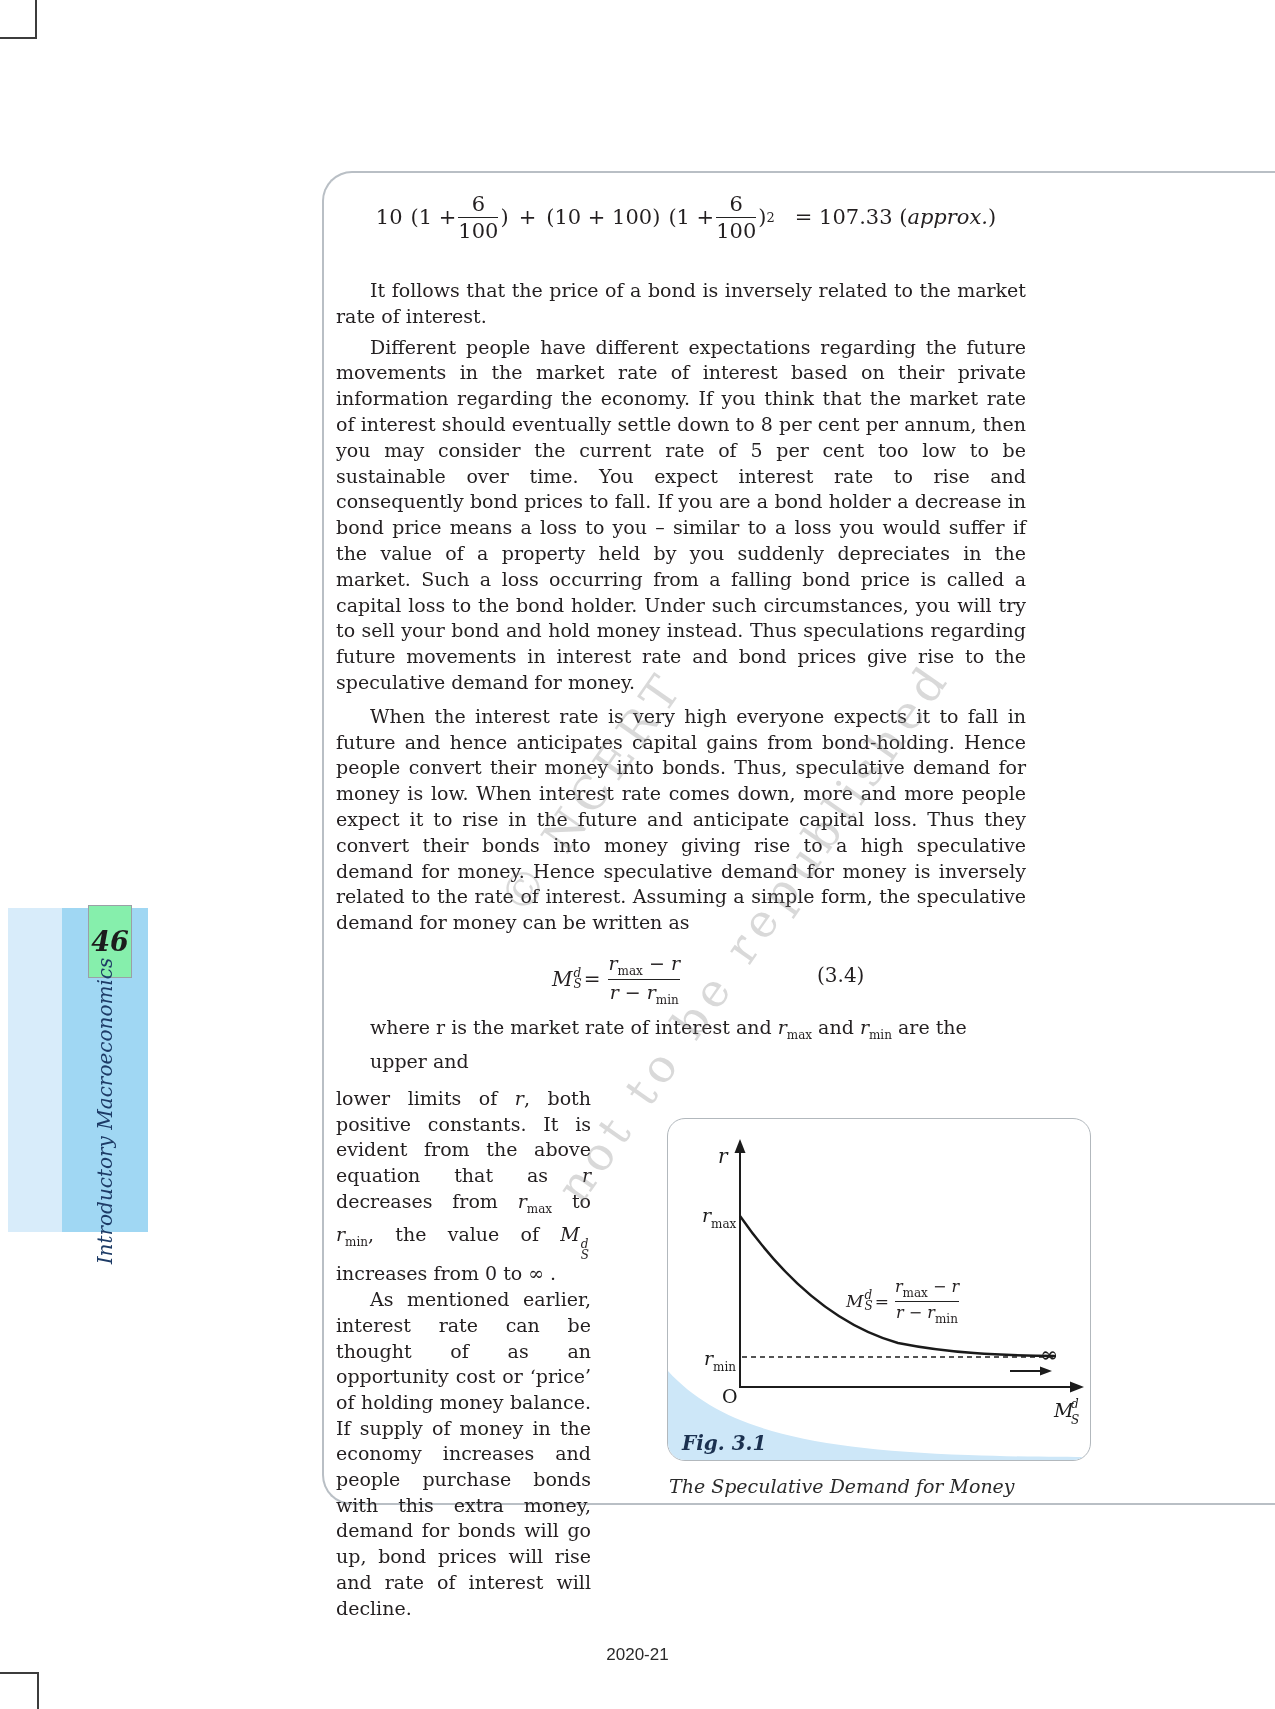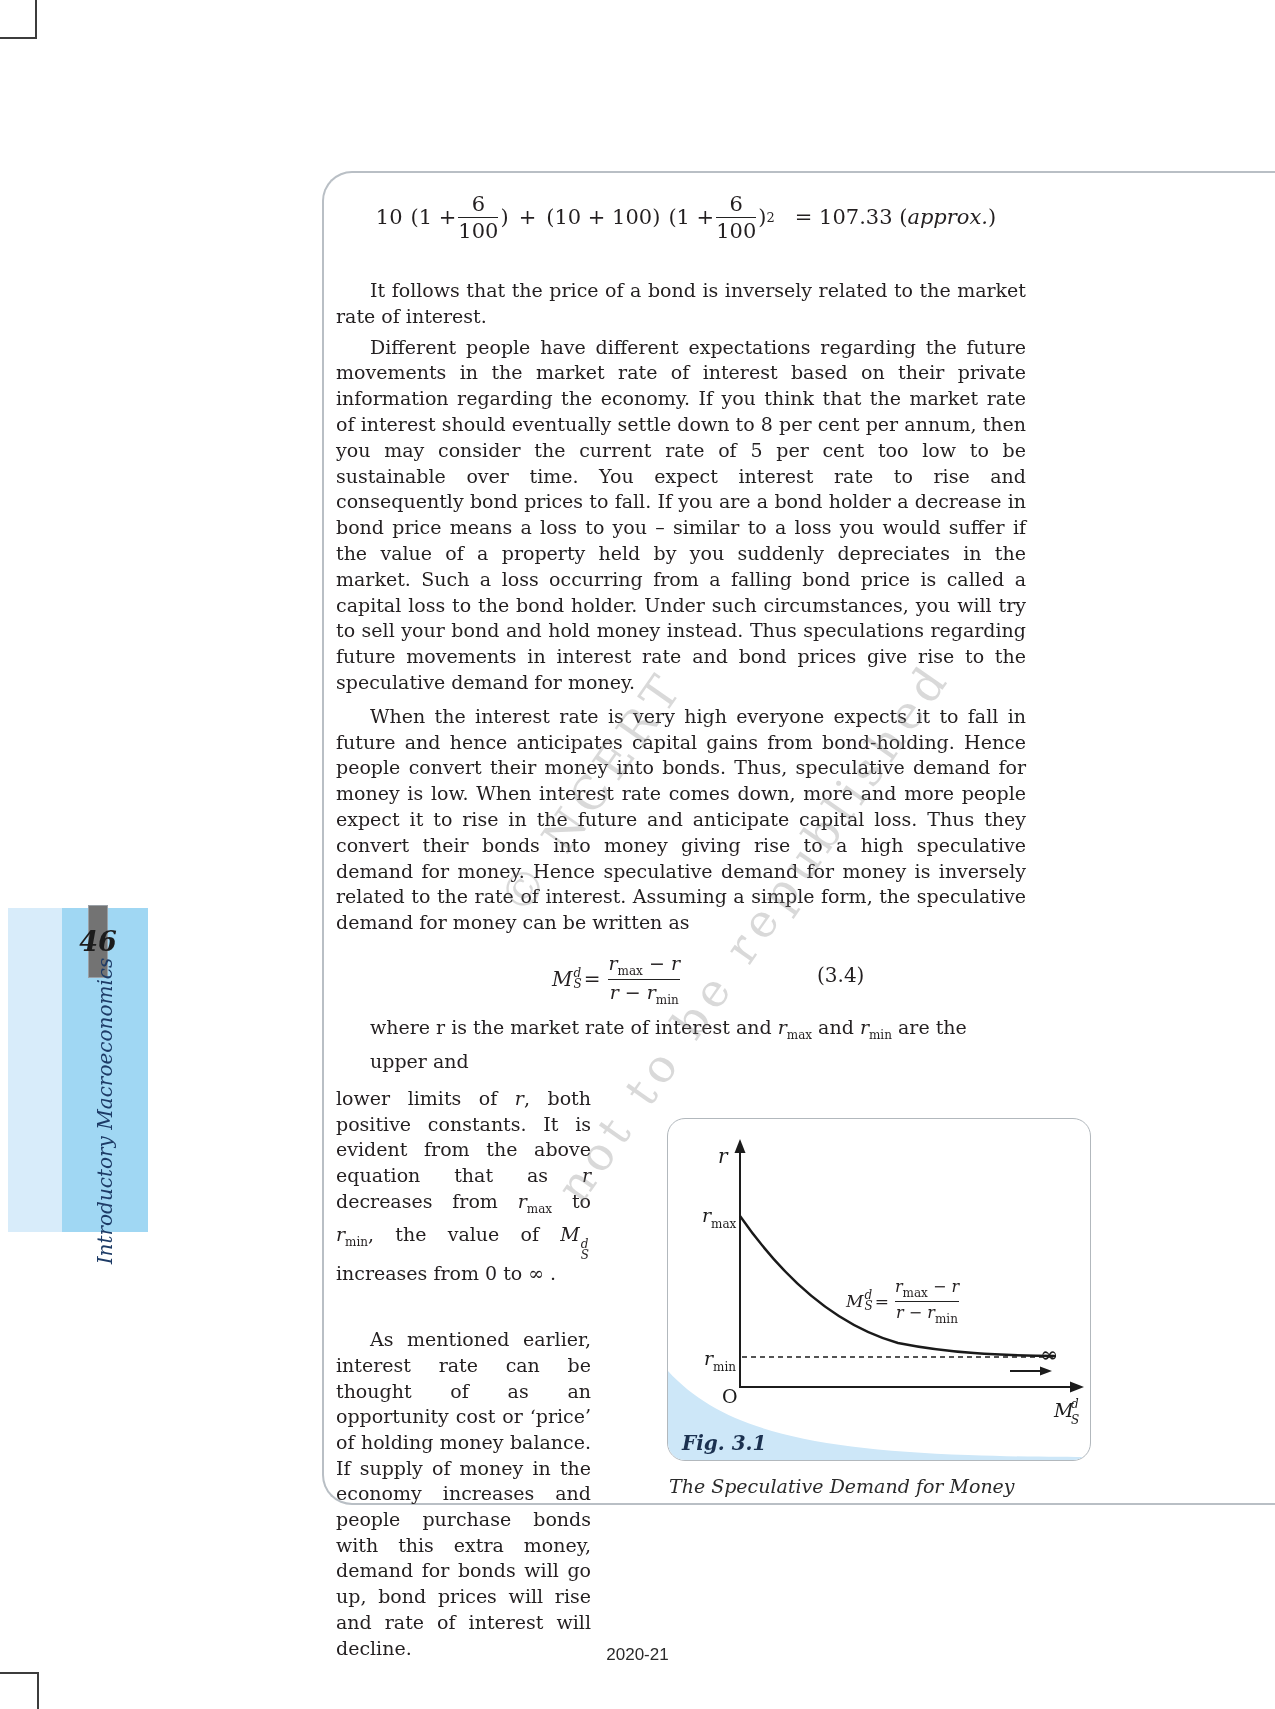--- a/index.html
+++ b/index.html
@@ -8,21 +8,21 @@
 
   
   .crop-tl { position:absolute; left:0; top:0; width:37px; height:39px;
              border-right:2px solid #3c3c3c; border-bottom:2px solid #3c3c3c; }
   .crop-bl { position:absolute; left:0; bottom:0; width:39px; height:37px;
              border-right:2px solid #3c3c3c; border-top:2px solid #3c3c3c; }
 
   
   .band-light { position:absolute; left:8px; top:908px; width:54px; height:324px; background:#d8ecfa; }
   .band-dark  { position:absolute; left:62px; top:908px; width:86px; height:324px; background:#a0d7f3; }
-  .page-badge { position:absolute; left:88px; top:905px; width:20px; height:73px; background:#737373;
+  .page-badge { position:absolute; left:88px; top:905px; width:44px; height:73px; background:#86efac;
                 border:1px solid #9aa0a6; display:flex; align-items:center; justify-content:center;
                 font-style:italic; font-weight:bold; font-size:27px; color:#1c1c1c; }
   .side-title { position:absolute; left:-59px; top:1098px; width:330px; height:26px;
                 transform:rotate(-90deg); transform-origin:center;
                 font-style:italic; font-size:20px; color:#1d3b66; text-align:center; white-space:nowrap; }
 
   
   .content-box { position:absolute; left:322px; top:171px; width:953px; height:1334px;
                  background:#fff; border:2px solid #b9bfc5; border-right:none;
                  border-radius:30px 0 0 30px; }
@@ -56,21 +56,21 @@
   .tsub { font-size:12px; font-style:normal; vertical-align:-5px; }
   .vr { font-style:italic; }
 
   .where-line { width:690px; font-size:19px; line-height:26px; padding-left:34px; }
 
   
   .twocol { position:relative; height:437px; margin-top:8px; }
   .leftcol { position:absolute; left:0; top:4px; width:255px; font-size:19px; line-height:25.7px;
              text-align:justify; }
   .leftcol .cont { text-indent:0; }
-  .leftcol .ind { text-indent:34px;margin-top:40px; }
+  .leftcol .ind { text-indent:34px; }
 
   .figure-box { position:absolute; left:331px; top:36px; width:424px; height:343px;
                 border:1.5px solid #b2b8bd; border-radius:18px; overflow:hidden; background:#fff; }
   .fig-svg { position:absolute; left:0; top:0; }
   .fig-eq { position:absolute; left:178px; top:158px; display:flex; align-items:center; font-size:17px; }
   .fig-eq .frac { font-size:16px; margin-left:6px; }
   .fig-label { position:absolute; left:14px; top:312px; font-weight:bold; font-style:italic;
                font-size:20px; color:#1b3150; }
   .fig-caption { position:absolute; left:333px; top:393px; font-style:italic; font-size:19px; color:#2a2a2a; }
 

